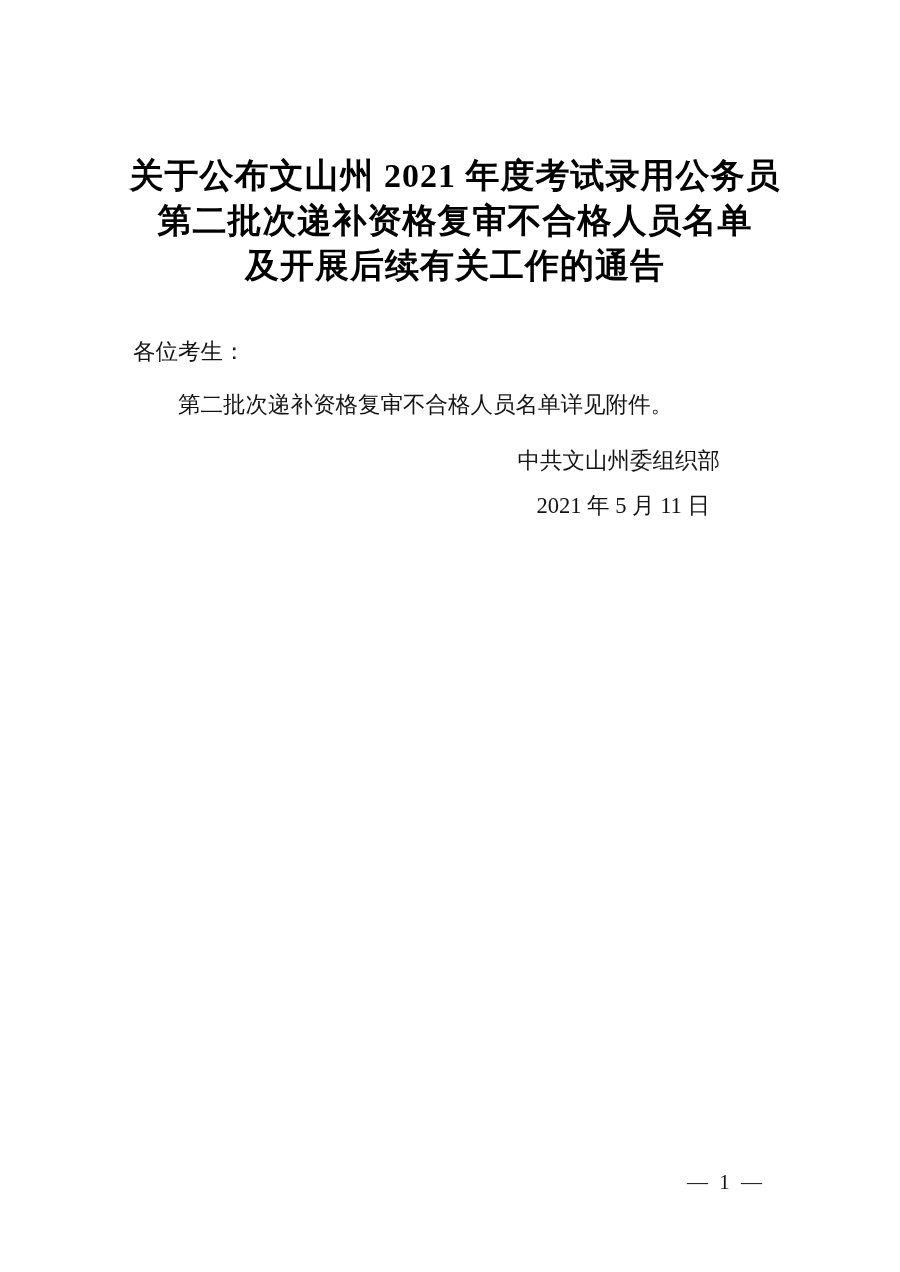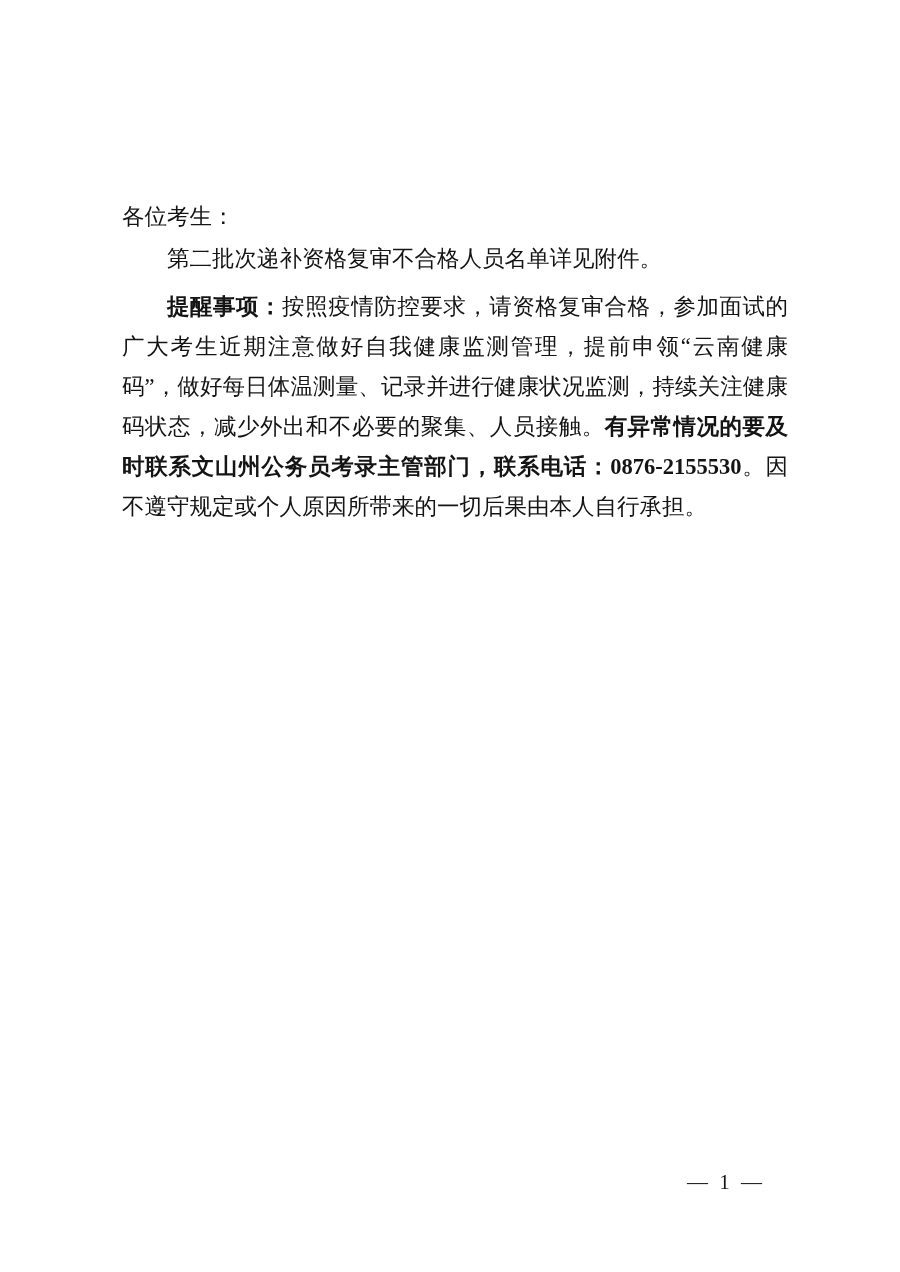--- a/index.html
+++ b/index.html
@@ -25,21 +25,21 @@
     line-height: 45px;
     letter-spacing: 1px;
     color: #000000;
   }
   .body {
     margin-top: 44px;
     font-size: 22.5px;
     line-height: 40px;
   }
   .body p {
-    margin: 2px;
+    margin: 13px;
     text-align: justify;
     text-justify: inter-character;
   }
   .salutation {
     text-indent: 0;
   }
   .indent {
     text-indent: 2em;
   }
   .reminder {
@@ -70,28 +70,36 @@
     font-size: 21px;
     letter-spacing: 3px;
     color: #141414;
   }
 </style>
 </head>
 <body>
 
 <div class="page">
 
+  <div class="title">
+    <div>关于公布文山州 2021 年度考试录用公务员</div>
+    <div>第二批次递补资格复审不合格人员名单</div>
+    <div>及开展后续有关工作的通告</div>
+  </div>
 
   <div class="body">
     <p class="salutation">各位考生：</p>
 
 
     <p class="indent">第二批次递补资格复审不合格人员名单详见附件。</p>
 
 
-    <p class="indent reminder"><span class="bold">提醒事项：</span><span>按照疫情防控要求，请资格复审合格，参加面试的广大考生近期注意做好自我健康监测管理，提前申领“云南健康码”，做好每日体温测量、记录并进行健康状况监测，持续关注健康码状态，减少外出和不必要的聚集、人员接触。</span><span class="bold">有异常情况的要及时联系文山州公务员考录主管部门，联系电话：0876-2155530</span><span>。因不遵守规定或个人原因所带来的一切后果由本人自行承担。</span></p>
 
 
+    <div class="signature">
+      <div class="org">中共文山州委组织部</div>
+      <div class="date">2021 年 5 月 11 日</div>
+    </div>
   </div>
 
   <div class="footer">— 1 —</div>
 
 </div>
 
 </body></html>

